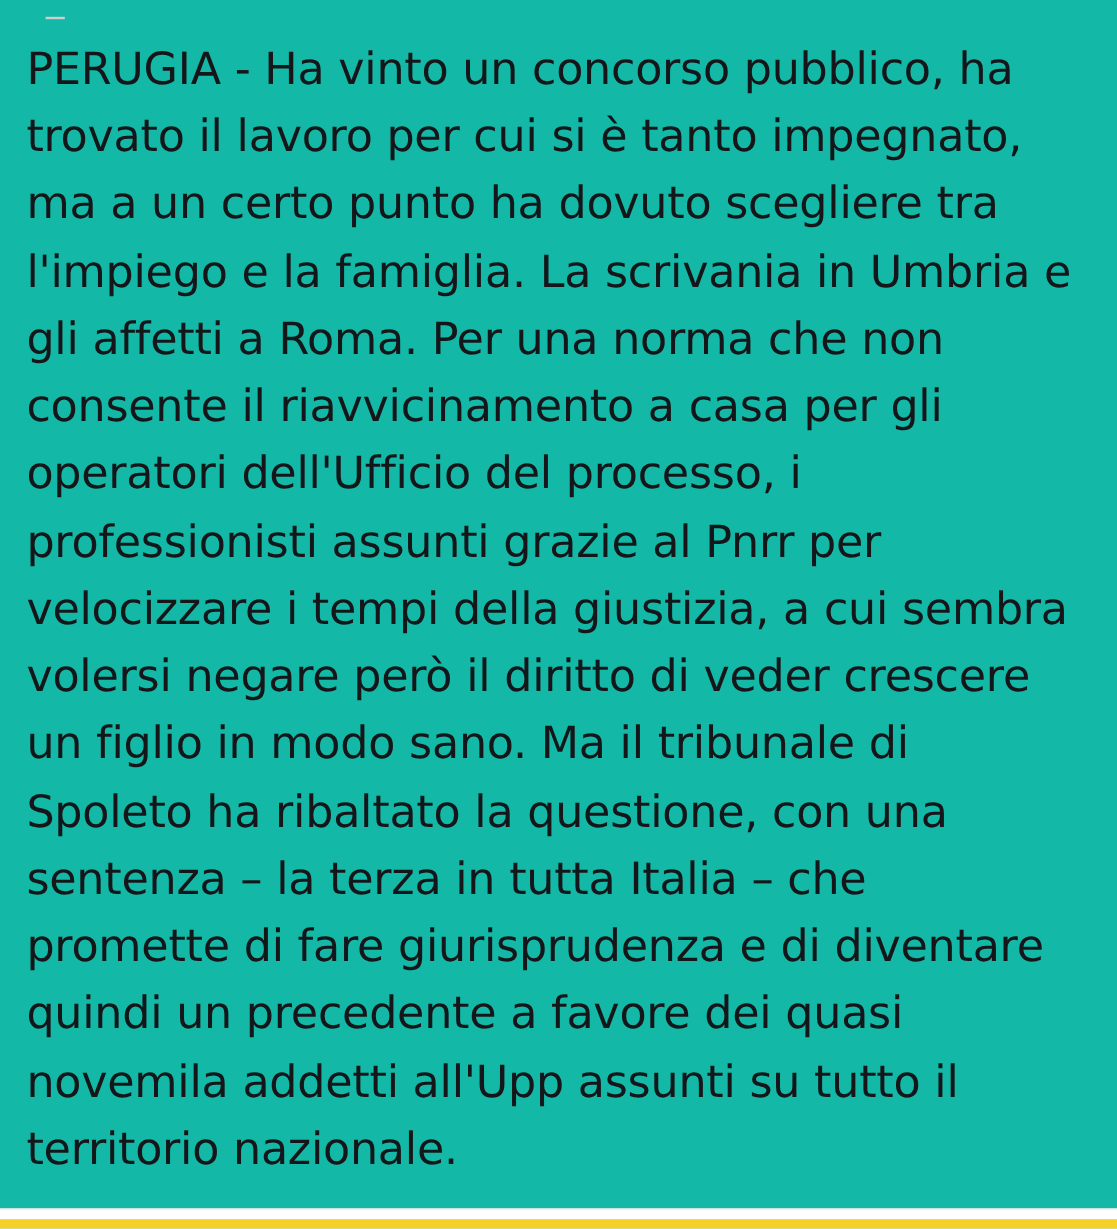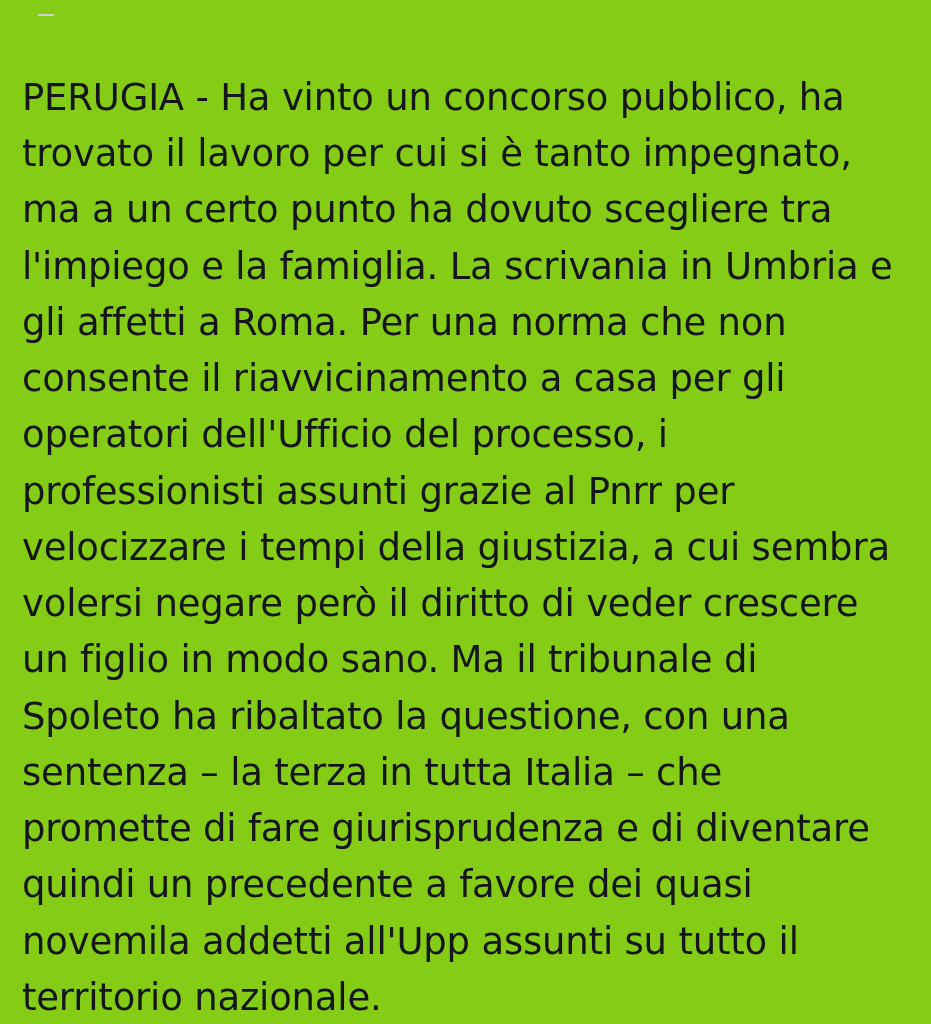--- a/index.html
+++ b/index.html
@@ -10,26 +10,25 @@
   body {
     width: 931px;
     height: 1024px;
     font-family: "DejaVu Sans", sans-serif;
     position: relative;
     overflow: hidden;
   }
   .page {
     width: 931px;
     height: 1024px;
-    background: #84cc16;
+    background: #14b8a6;
     box-sizing: border-box;
     position: relative;
     display: flex;
     flex-direction: column;
-    gap: 40px;
   }
   .top-marker-row {
     height: 30px;
     padding-left: 38px;
     display: flex;
     align-items: center;
     flex: 0 0 auto;
   }
   .top-marker {
     width: 16px;

